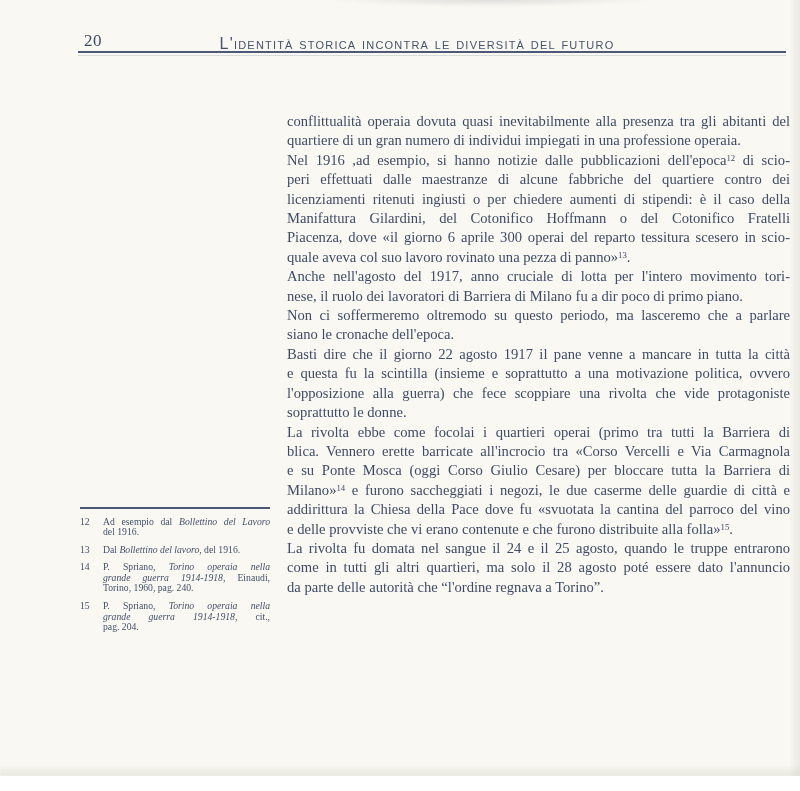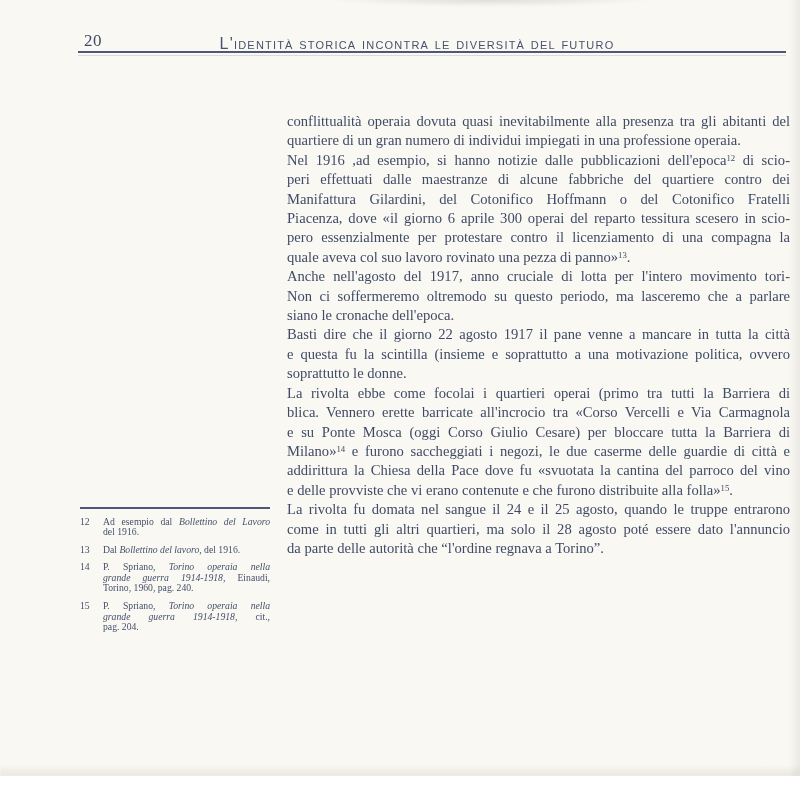--- a/index.html
+++ b/index.html
@@ -71,29 +71,31 @@
           </span>
         </div>
       </div>
   </aside>
 
   <main class="body-text" id="body-text">
       <div class="line">conflittualità operaia  dovuta quasi inevitabilmente alla presenza tra gli abitanti del</div>
       <div class="line last">quartiere di un gran numero di individui impiegati in una professione operaia.</div>
       <div class="line">Nel 1916 ,ad esempio, si hanno notizie dalle pubblicazioni dell'epoca<sup>12</sup> di scio-</div>
       <div class="line">peri effettuati dalle maestranze di alcune fabbriche del quartiere contro dei</div>
+      <div class="line">licenziamenti ritenuti ingiusti o per chiedere aumenti di stipendi: è il caso della</div>
       <div class="line">Manifattura Gilardini, del Cotonifico Hoffmann o del Cotonifico Fratelli</div>
       <div class="line">Piacenza, dove «il giorno 6 aprile 300 operai del reparto tessitura scesero in scio-</div>
-      <div class="line">pero essenzialmente per protestare contro il licenziamento di una compagna la</div>
       <div class="line last">quale aveva col suo lavoro rovinato una pezza di panno»<sup>13</sup>.</div>
       <div class="line">Anche nell'agosto del 1917, anno cruciale di lotta per l'intero movimento tori-</div>
+      <div class="line last">nese, il ruolo dei lavoratori di Barriera di Milano fu a dir poco di primo piano.</div>
       <div class="line">Non ci soffermeremo oltremodo su questo periodo, ma lasceremo che a parlare</div>
       <div class="line last">siano le cronache dell'epoca.</div>
       <div class="line">Basti dire che il giorno 22 agosto 1917  il pane venne a mancare in tutta la città</div>
       <div class="line">e questa fu la scintilla (insieme e soprattutto a una motivazione politica, ovvero</div>
+      <div class="line">l'opposizione alla guerra) che fece scoppiare una rivolta che vide protagoniste</div>
       <div class="line last">soprattutto le donne.</div>
       <div class="line">La rivolta ebbe come focolai i quartieri operai (primo tra tutti la Barriera di</div>
       <div class="line">blica. Vennero erette barricate all'incrocio tra «Corso Vercelli e Via Carmagnola</div>
       <div class="line">e su Ponte Mosca (oggi Corso Giulio Cesare) per bloccare tutta la Barriera di</div>
       <div class="line">Milano»<sup>14</sup> e furono saccheggiati i negozi, le due caserme delle guardie di città e</div>
       <div class="line">addirittura la Chiesa della Pace dove fu «svuotata la cantina del parroco del vino</div>
       <div class="line last">e delle provviste che vi erano contenute e che furono distribuite alla folla»<sup>15</sup>.</div>
       <div class="line">La rivolta fu domata nel sangue il 24 e il 25 agosto, quando le truppe entrarono</div>
       <div class="line">come in tutti gli altri quartieri, ma solo il 28 agosto poté essere dato l'annuncio</div>
       <div class="line last">da parte delle autorità che “l'ordine regnava a Torino”.</div>

